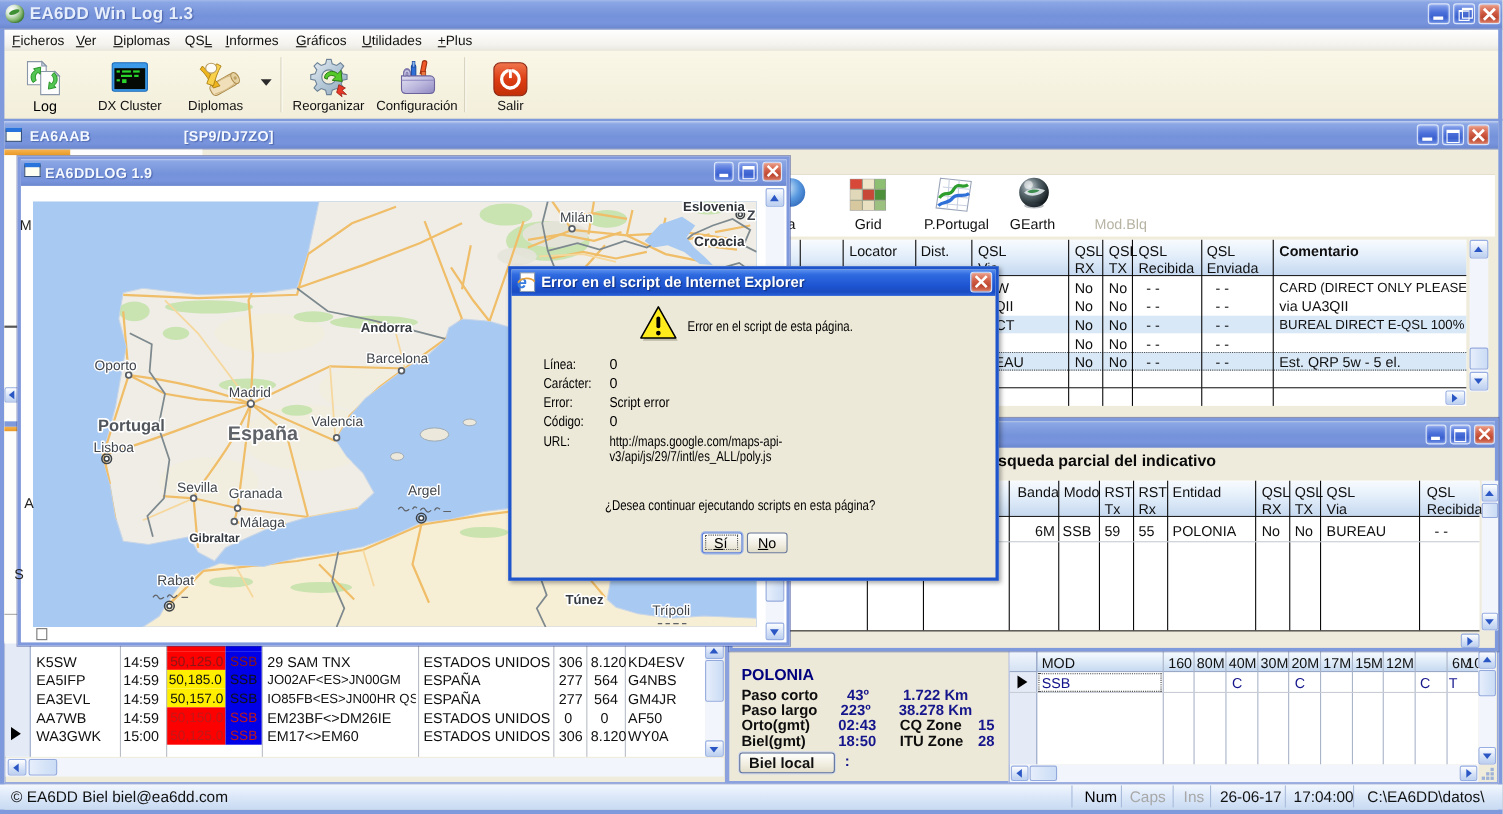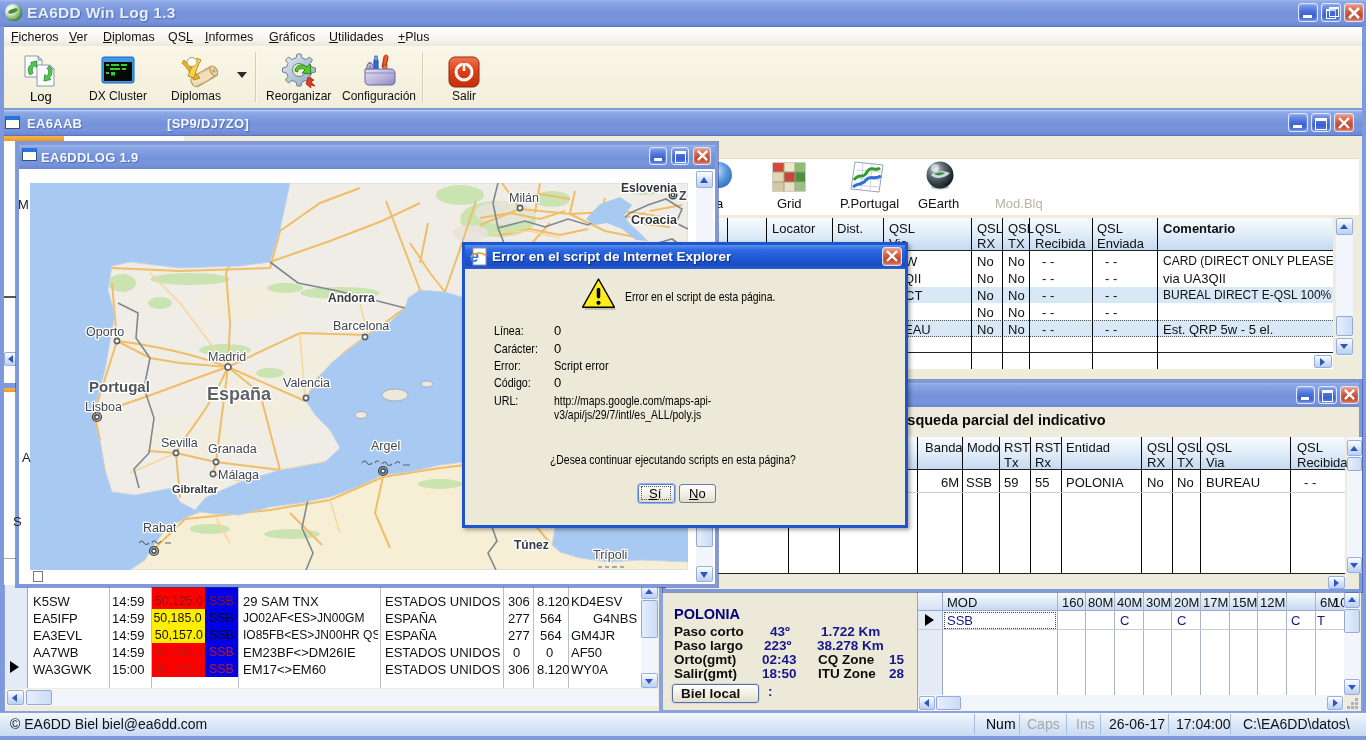--- a/index.html
+++ b/index.html
@@ -320,21 +320,21 @@
       <div class="cell" style="left:537px;top:594px;">8.120</div>
       <div class="cell" style="left:571px;top:594px;">KD4ESV</div>
     <div class="cell" style="left:33px;top:611px;">EA5IFP</div>
       <div class="cell" style="left:112px;top:611px;">14:59</div>
     <div class="cell" style="left:152px;top:611px;width:51px;text-align:center;font-size:12.4px;">50,185.0</div>
       <div class="cell" style="left:205px;top:611px;width:33px;text-align:center;font-size:12.4px;">SSB</div>
     <div class="cell" style="left:243px;top:611px;width:135px;overflow:hidden;font-size:12px;">JO02AF&lt;ES&gt;JN00GM</div>
       <div class="cell" style="left:385px;top:611px;">ESPAÑA</div>
     <div class="cell" style="left:508px;top:611px;">277</div>
       <div class="cell" style="left:540px;top:611px;">564</div>
-      <div class="cell" style="left:571px;top:611px;margin-left:22px;">G4NBS</div>
+      <div class="cell" style="left:571px;top:611px;">G4NBS</div>
     <div class="cell" style="left:33px;top:628px;">EA3EVL</div>
       <div class="cell" style="left:112px;top:628px;">14:59</div>
     <div class="cell" style="left:152px;top:628px;width:51px;text-align:right;font-size:12.4px;">50,157.0</div>
       <div class="cell" style="left:205px;top:628px;width:33px;text-align:center;font-size:12.4px;">SSB</div>
     <div class="cell" style="left:243px;top:628px;width:135px;overflow:hidden;font-size:12px;">IO85FB&lt;ES&gt;JN00HR QSO</div>
       <div class="cell" style="left:385px;top:628px;">ESPAÑA</div>
     <div class="cell" style="left:508px;top:628px;">277</div>
       <div class="cell" style="left:540px;top:628px;">564</div>
       <div class="cell" style="left:571px;top:628px;">GM4JR</div>
     <div class="cell" style="left:33px;top:645px;">AA7WB</div>
@@ -378,21 +378,21 @@
     <div class="abs" style="left:674px;top:624px;">Paso corto</div>
       <div class="abs" style="left:770px;top:624px;color:#16168c;">43º</div>
       <div class="abs" style="left:821px;top:624px;color:#16168c;">1.722 Km</div>
     <div class="abs" style="left:674px;top:638px;">Paso largo</div>
       <div class="abs" style="left:764px;top:638px;color:#16168c;">223º</div>
       <div class="abs" style="left:817px;top:638px;color:#16168c;">38.278 Km</div>
     <div class="abs" style="left:674px;top:652px;">Orto(gmt)</div>
       <div class="abs" style="left:762px;top:652px;color:#16168c;">02:43</div>
       <div class="abs" style="left:818px;top:652px;">CQ Zone</div>
       <div class="abs" style="left:889px;top:652px;color:#16168c;">15</div>
-    <div class="abs" style="left:674px;top:666px;">Salir(gmt)</div>
+    <div class="abs" style="left:674px;top:666px;">Biel(gmt)</div>
       <div class="abs" style="left:762px;top:666px;color:#16168c;">18:50</div>
       <div class="abs" style="left:818px;top:666px;">ITU Zone</div>
       <div class="abs" style="left:889px;top:666px;color:#16168c;">28</div>
     <div class="abs" style="left:768px;top:684px;color:#16168c;">:</div>
   </div>
   <div class="abs" style="left:672px;top:684px;width:87px;height:19px;background:linear-gradient(180deg,#fefefc,#f0eddf 60%,#e2decb);border:1px solid #596f9e;border-radius:3px;box-sizing:border-box;box-shadow:0 0 0 1px #cfd8ea;"></div>
   <div class="abs" style="left:681px;top:686px;font-size:13.5px;font-weight:bold;color:#111;">Biel local</div>
 
   <div class="abs" style="left:917px;top:590px;width:445px;height:122px;background:#f0ecdb;border:1px solid #8ba2de;box-sizing:border-box;"></div>
   <div class="abs" style="left:918px;top:592px;width:426px;height:103px;background:#fff;"></div>

